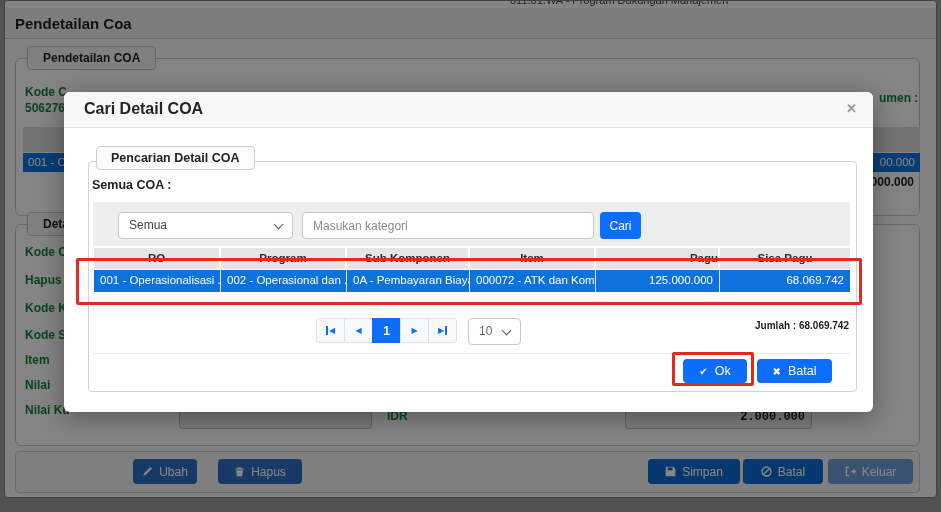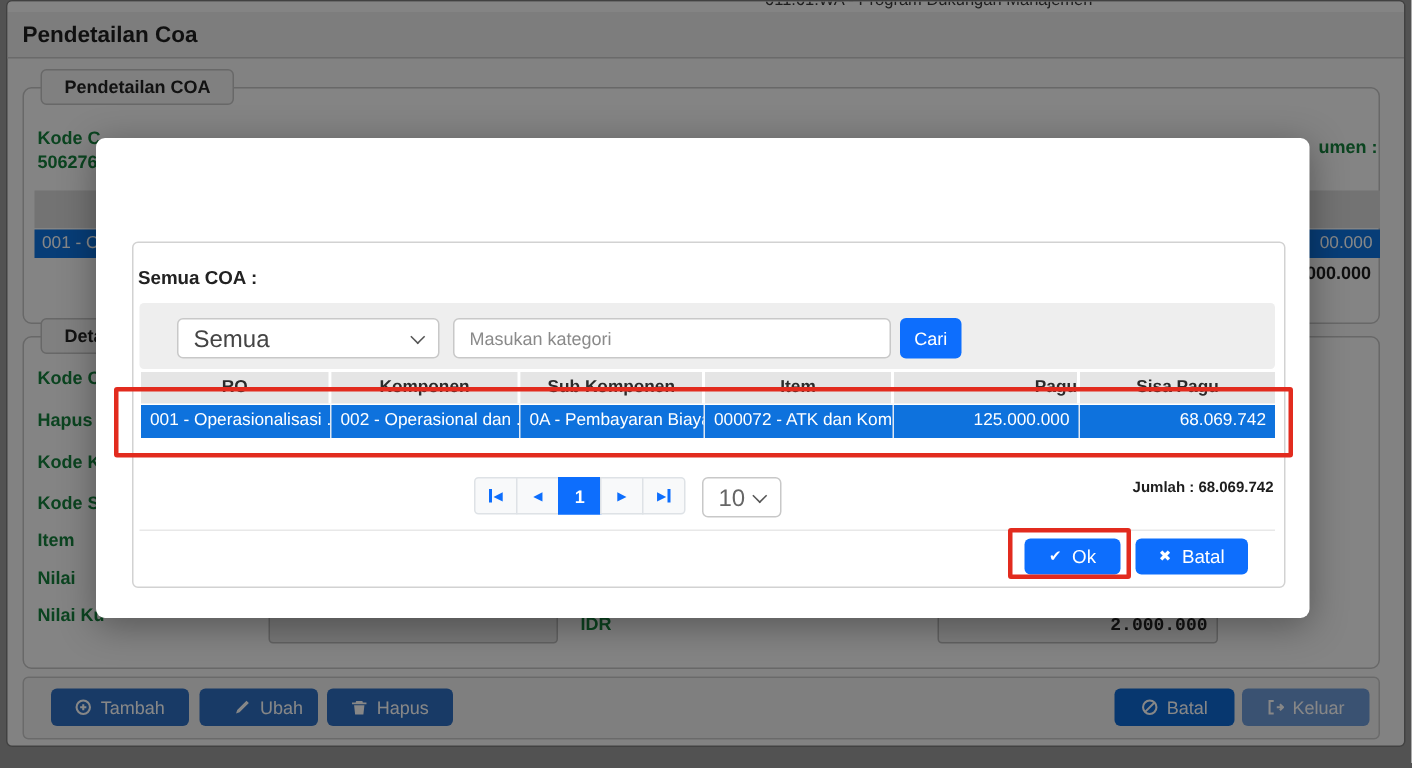--- a/index.html
+++ b/index.html
@@ -61,21 +61,21 @@
   .m-fieldset{position:absolute;left:24px;top:69px;width:769px;height:231px;
               border:1px solid #d2d2d2;border-radius:4px;background:#fff;}
   .m-tab{position:absolute;left:32px;top:54px;padding:4px 14px;background:#fcfcfc;
          border:1px solid #cfcfcf;border-radius:4px;font-size:12.5px;font-weight:bold;
          color:#222;z-index:2;white-space:nowrap;}
   .m-label{position:absolute;left:28px;top:86px;font-size:12.5px;font-weight:bold;color:#222;}
 
   .filter-panel{position:absolute;left:29px;top:110px;width:757px;height:44px;background:#eeeeee;
                 border-radius:3px;}
   .sel{position:absolute;height:27px;background:#fff;border:1px solid #c8c8c8;border-radius:4px;
-       font-size:16px;color:#444;}
+       font-size:12px;color:#444;}
   .sel .val{position:absolute;left:10px;top:5px;}
   .chev{position:absolute;right:10px;top:8px;width:7px;height:7px;border-right:1.6px solid #555;
         border-bottom:1.6px solid #555;transform:rotate(45deg);}
   .cat-sel{left:54px;top:120px;width:175px;}
   .kw-input{position:absolute;left:238px;top:120px;width:292px;height:27px;border:1px solid #c8c8c8;
             border-radius:4px;font-size:12px;color:#333;padding:0 10px;font-family:inherit;background:#fff;}
   .kw-input::placeholder{color:#8a8a8a;}
   .cari-btn{position:absolute;left:536px;top:120px;width:41px;height:27px;background:#0d6efd;
             color:#fff;border:none;border-radius:4px;font-size:12px;font-family:inherit;}
 
@@ -145,72 +145,76 @@
     <div class="bg-label" style="left:20px;top:300px;">Kode K</div>
     <div class="bg-label" style="left:20px;top:327px;">Kode S</div>
     <div class="bg-label" style="left:20px;top:352px;">Item</div>
     <div class="bg-label" style="left:20px;top:377px;">Nilai</div>
     <div class="bg-label" style="left:20px;top:402px;">Nilai Ku</div>
     <div class="bg-box gray" style="left:174px;top:404px;width:193px;"></div>
     <div class="bg-label" style="left:382px;top:408px;">IDR</div>
     <div class="bg-box val" style="left:620px;top:404px;width:187px;">2.000.000</div>
 
     <div class="footer-bar"></div>
-    <button class="pbtn pbtn-left" style="left:29px;width:92px;">
-      <svg width="11" height="11" viewBox="0 0 16 16" fill="none" stroke="#fff" stroke-width="2">
-          <circle cx="8" cy="8" r="6.5"></circle>
-          <path d="M8 5v6M5 8h6"></path>
-        </svg>
-      <span>Tambah</span>
-    </button>
-    <button class="pbtn pbtn-left" style="left:128px;width:79px;justify-content:flex-end;">
+    <button class="pbtn pbtn-left" style="left:128px;width:64px;">
       <svg width="11" height="11" viewBox="0 0 16 16" fill="#fff">
           <path d="M12.1 1.6l2.3 2.3-9 9L2 14l1.1-3.4 9-9z"></path>
         </svg>
       <span>Ubah</span>
     </button>
     <button class="pbtn pbtn-left" style="left:213px;width:84px;">
       <svg width="11" height="11" viewBox="0 0 16 16" fill="#fff">
           <path d="M5 2h6l.5 1.5H15V5H1V3.5h3.5zM3 6h10l-1 9H4z"></path>
         </svg>
       <span>Hapus</span>
+    </button>
+    <button class="pbtn pbtn-main" style="left:643px;width:92px;">
+      <svg width="11" height="11" viewBox="0 0 16 16" fill="#fff">
+          <path d="M1 1h11l3 3v11H1zM4 2v4h7V2zM4 9h8v5H4z"></path>
+        </svg>
+      <span>Simpan</span>
     </button>
     <button class="pbtn pbtn-main" style="left:738px;width:80px;">
       <svg width="11" height="11" viewBox="0 0 16 16" fill="none" stroke="#fff" stroke-width="2">
           <circle cx="8" cy="8" r="6.5"></circle>
           <path d="M3.5 12.5l9-9"></path>
         </svg>
       <span>Batal</span>
     </button>
     <button class="pbtn pbtn-light" style="left:823px;width:85px;">
       <svg width="11" height="11" viewBox="0 0 16 16" fill="none" stroke="#fff" stroke-width="2">
           <path d="M6 2H2v12h4M9 8h6M12 5l3 3-3 3"></path>
         </svg>
       <span>Keluar</span>
     </button>
   </div>
 
   <div class="dim"></div>
 
   <div class="modal">
+    <div class="modal-header">
+      <span class="modal-title">Cari Detail COA</span>
+      <span class="modal-close">✕</span>
+    </div>
 
     <div class="m-fieldset"></div>
+    <div class="m-tab">Pencarian Detail COA</div>
     <div class="m-label">Semua COA :</div>
 
     <div class="filter-panel"></div>
     <div class="sel cat-sel">
       <span class="val">Semua</span>
       <span class="chev"></span>
     </div>
     <input class="kw-input" type="text" placeholder="Masukan kategori" style="">
     <button class="cari-btn">Cari</button>
 
     <div class="thead">
       <div class="th c1">RO</div>
-      <div class="th c2">Komponen</div>
+      <div class="th c2">Program</div>
       <div class="th c3">Sub Komponen</div>
       <div class="th c4">Item</div>
       <div class="th c5">Pagu</div>
       <div class="th c6">Sisa Pagu</div>
     </div>
     <div class="trow">
       <div class="td l c1">001 - Operasionalisasi ...</div>
       <div class="td l c2">002 - Operasional dan ...</div>
       <div class="td l c3">0A - Pembayaran Biaya...</div>
       <div class="td l c4">000072 - ATK dan Kom...</div>

